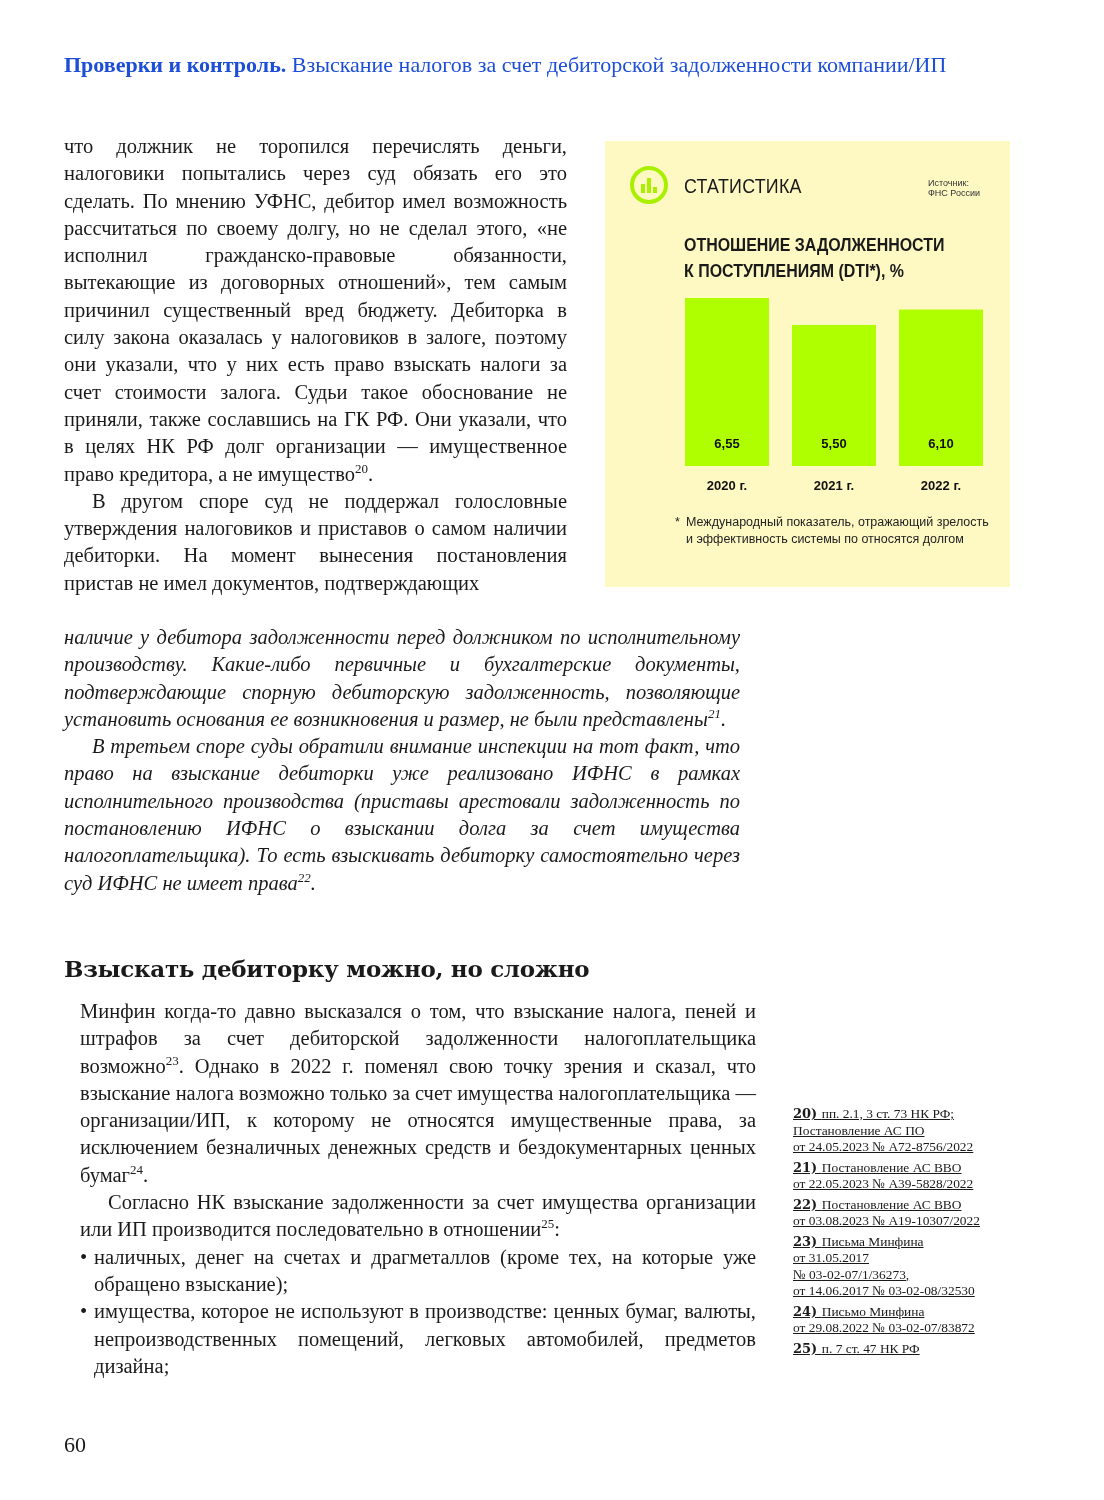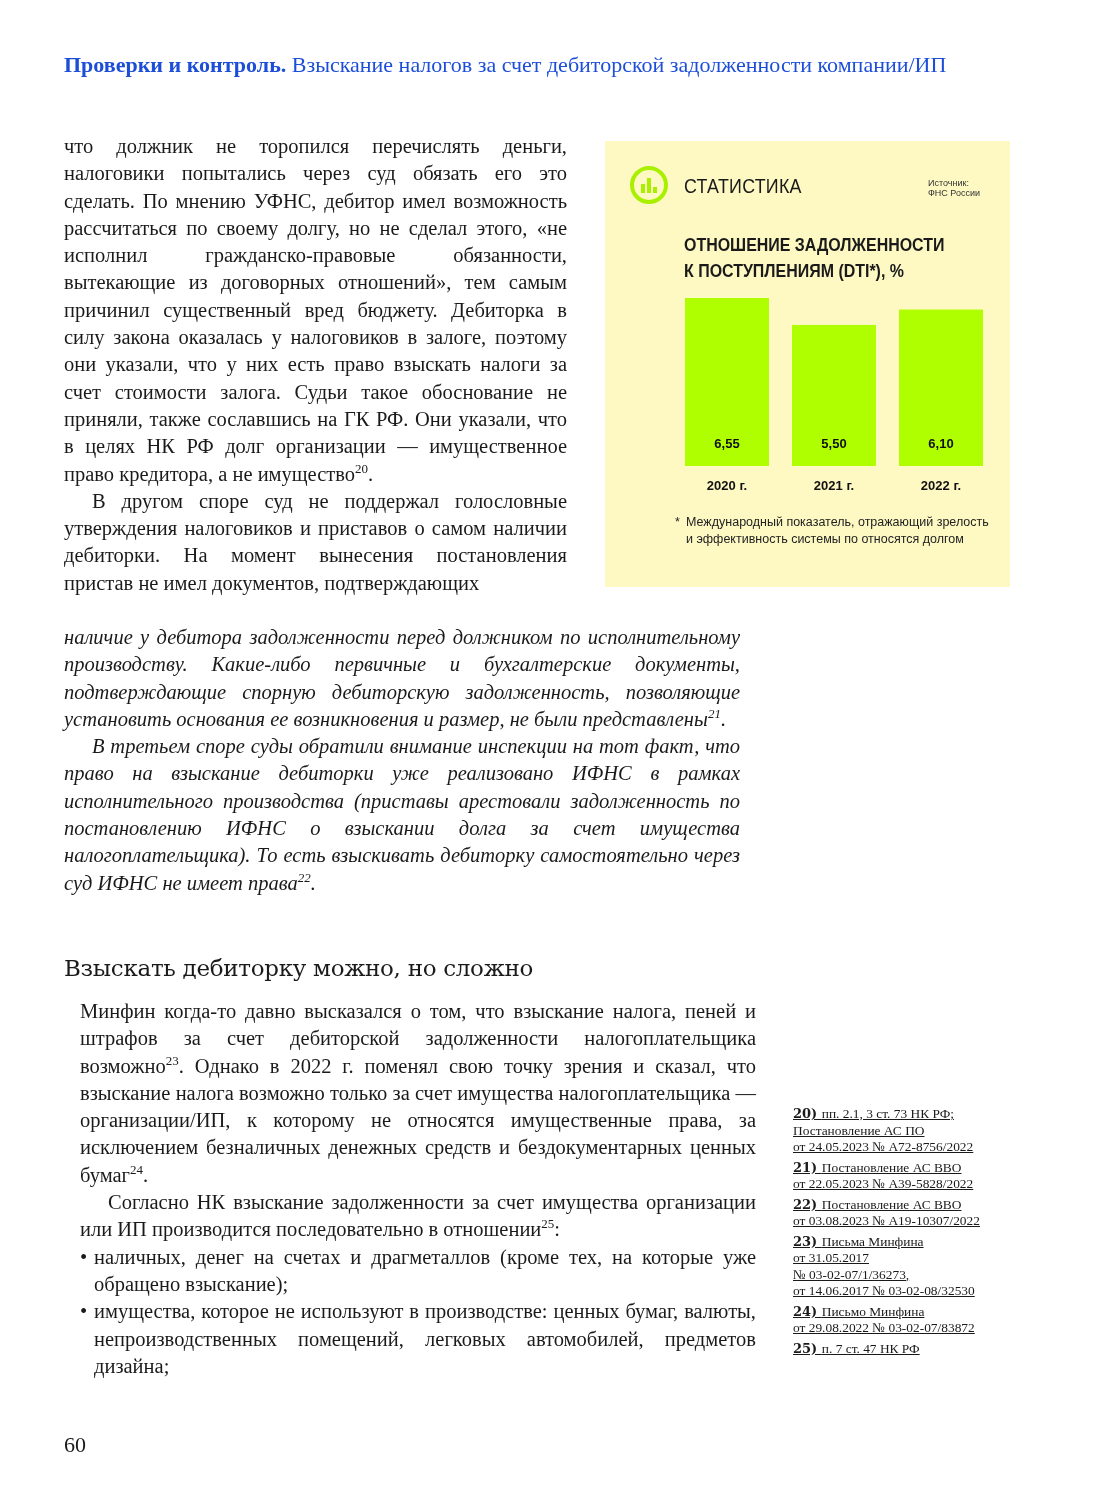--- a/index.html
+++ b/index.html
@@ -11,21 +11,21 @@
   #running-head b { font-weight:bold; }
 
   .col { position:absolute; font-size:20.5px; line-height:27.3px; text-align:justify; }
   .col p { margin:0; }
   .col .indent { text-indent:28px; }
   sup { font-size:13px; line-height:0; vertical-align:super; }
 
   #col-narrow { left:64px; top:133px; width:503px; }
   #col-wide { left:64px; top:624px; width:676px;font-style:italic; }
 
-  #section-heading { position:absolute; left:64px; top:955px; font-size:23px; font-weight:normal; font-family:"DejaVu Serif", serif; letter-spacing:-0.3px; }
+  #section-heading { position:absolute; left:64px; top:955px; font-size:23px; font-weight:bold; font-family:"DejaVu Serif", serif; letter-spacing:-0.3px; }
 
   #col-sec { left:64px; top:998px; width:676px;margin-left:16px; }
   .bullet { position:relative; padding-left:14px; }
   .bullet::before { content:"•"; position:absolute; left:0; }
 
   
   #stat-box { position:absolute; left:605px; top:141px; width:405px; height:446px; background:#fef9c3; }
   #stat-icon { position:absolute; left:24px; top:24px; width:40px; height:40px; }
   #stat-label { position:absolute; left:79px; top:33px; font-size:21px; letter-spacing:0.3px; transform:scaleX(0.85); transform-origin:left; }
   #stat-source { position:absolute; left:323px; top:37px; font-size:9px; line-height:10px; color:#333; width:80px; }

